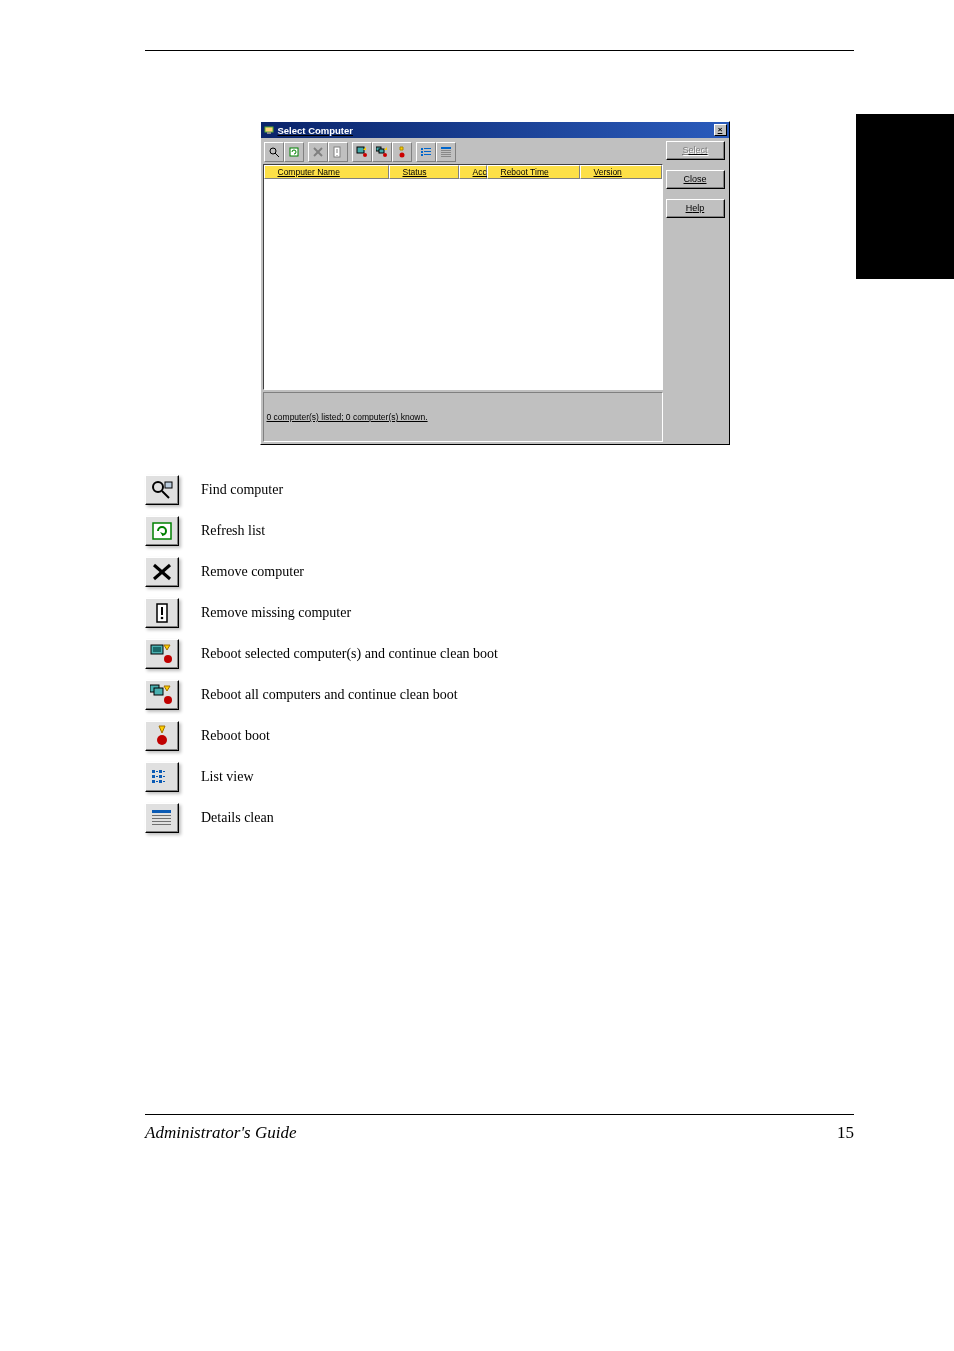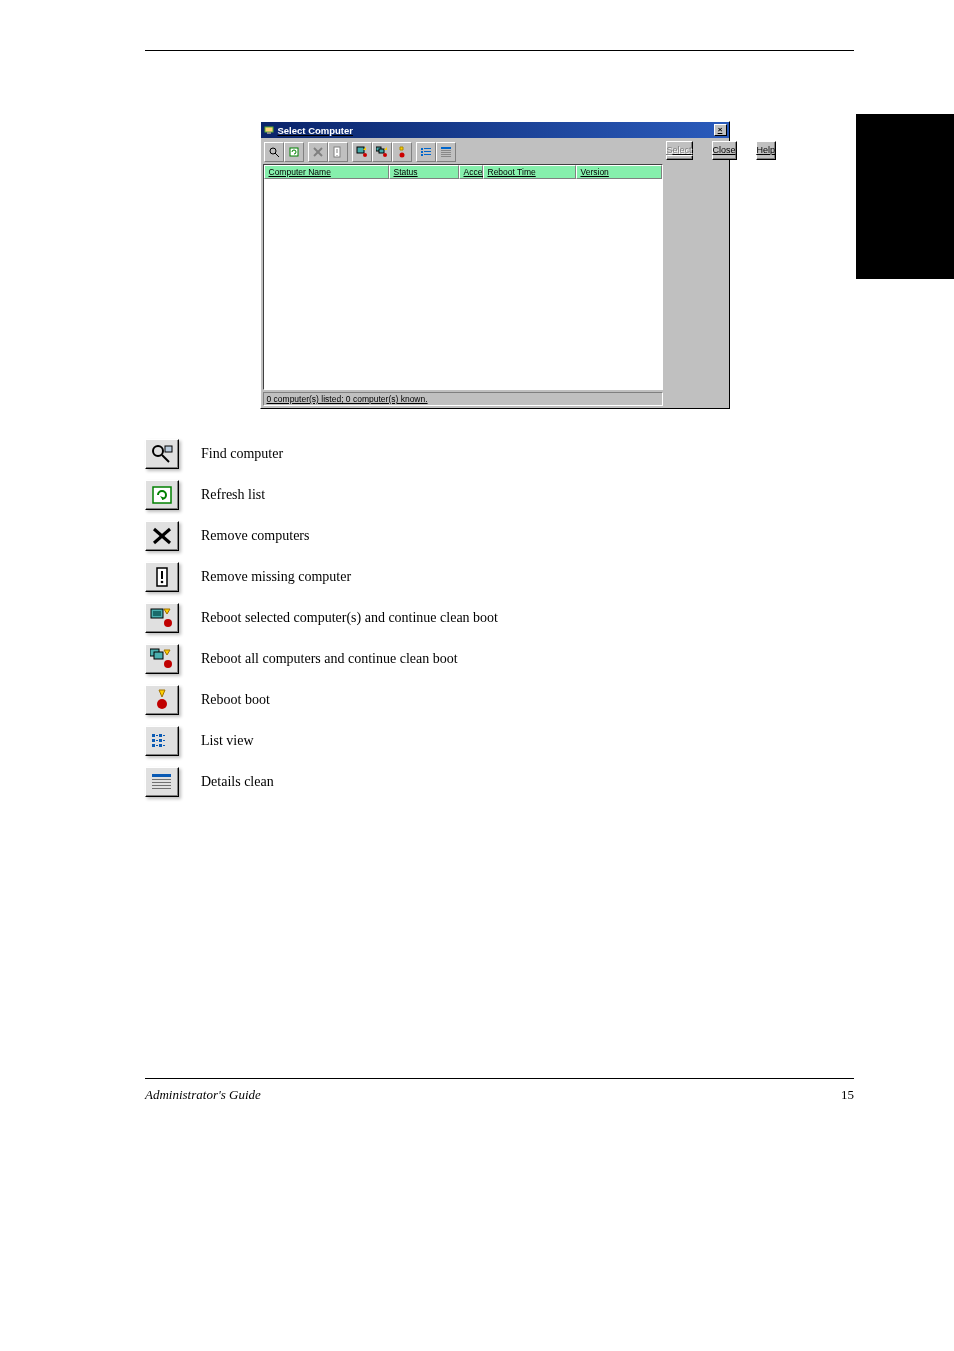--- a/index.html
+++ b/index.html
@@ -33,21 +33,21 @@
     border-top: 1px solid #000;
     margin: 30px 0 8px 0;
   }
   .header-line {
     font-size: 12.5px;
     margin: 0 0 6px 0;
   }
   .header-line .left { float: left; }
   .header-line .right { float: right; font-style: italic; }
   .header-line::after { content: ""; display: block; clear: both; }
-  .footer-line { font-size: 13px; }
+  .footer-line { font-size: 17px; }
   .footer-line .left { float: left; font-style: italic; }
   .footer-line .right { float: right; }
   .footer-line::after { content: ""; display: block; clear: both; }
 
   
   .dialog-wrap {
     display: flex;
     justify-content: center;
     margin: 70px 0 30px -10px;
     text-decoration: underline;
@@ -105,44 +105,44 @@
   }
   .list-header {
     display: flex;
     background: #c0c0c0;
     font-size: 8.5px;
     color: #000;
   }
   .lh {
     border: 1px solid #808080;
     border-top-color: #fff; border-left-color: #fff;
-    padding: 1px 4px;
-    background: #86efac;
+    padding: 1px 13px;
+    background: #fde047;
   }
   .list-area {
     background: #fff;
     border: 1px solid #808080;
     border-top-color: #404040; border-left-color: #404040;
     border-right-color: #fff; border-bottom-color: #fff;
   }
   .list-body { height: 210px; background: #fff; }
   .status-bar {
     border: 1px solid #808080;
     border-top-color: #808080; border-left-color: #808080;
     border-right-color: #fff; border-bottom-color: #fff;
-    padding: 1px 3px;
+    padding: 19px 3px;
     margin-top: 2px;
     font-size: 8.5px;
     color: #000;
     background: #c0c0c0;
   }
   .right-col {
     width: 64px;
     padding: 1px 2px 1px 3px;
-    display: flex; flex-direction: row; gap: 19px;
+    display: flex; flex-direction: column; gap: 10px;
   }
   .dlg-btn {
     height: 19px;
     border: 1px solid #000;
     border-top: 1px solid #fff; border-left: 1px solid #fff;
     box-shadow: inset -1px -1px 0 #808080;
     background: #c0c0c0;
     font-size: 9px;
     text-align: center;
     line-height: 17px;
@@ -313,21 +313,21 @@
       <span class="legend-text">Refresh list</span>
     </div>
 
     <div class="legend-row">
       <span class="legend-icon">
         <svg width="22" height="20" viewBox="0 0 22 20">
             <line x1="3" y1="3" x2="19" y2="17" stroke="#000" stroke-width="3"></line>
             <line x1="19" y1="3" x2="3" y2="17" stroke="#000" stroke-width="3"></line>
           </svg>
       </span>
-      <span class="legend-text">Remove computers</span>
+      <span class="legend-text">Remove computer</span>
     </div>
 
     <div class="legend-row">
       <span class="legend-icon">
         <svg width="22" height="20" viewBox="0 0 22 20">
             <rect x="6" y="1" width="10" height="18" fill="#fff" stroke="#000" stroke-width="1.5"></rect>
             <line x1="11" y1="4" x2="11" y2="12" stroke="#000" stroke-width="2"></line>
             <circle cx="11" cy="15" r="1.3" fill="#000"></circle>
           </svg>
       </span>

